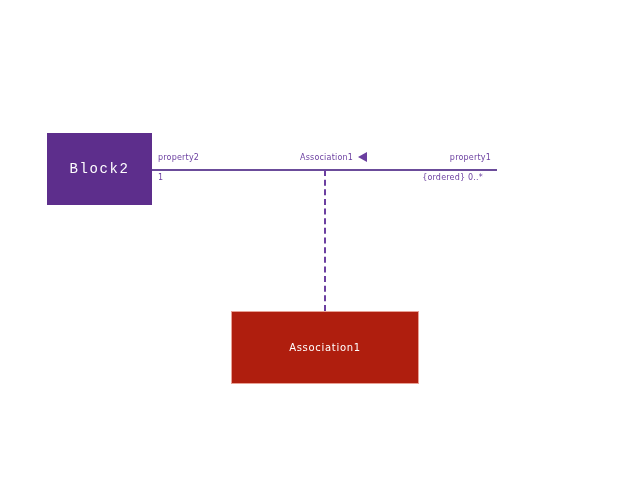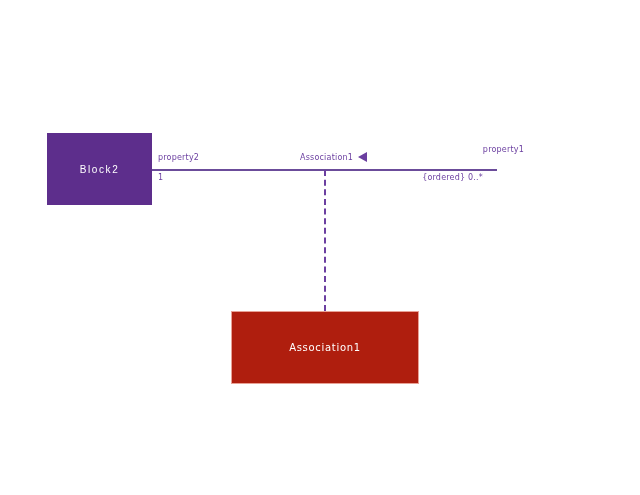--- a/index.html
+++ b/index.html
@@ -19,23 +19,23 @@
   
   .block {
     position: absolute;
     background: #5D2E8C;
     display: flex;
     align-items: center;
     justify-content: center;
   }
   .block-label {
     color: #ffffff;
-    font-size: 10px;
+    font-size: 14px;
     letter-spacing: 1.6px;
-    font-family: Liberation Sans, sans-serif;
+    font-family: Liberation Mono, monospace;
     white-space: nowrap;
   }
   #block2 { left: 47px;  top: 133px; width: 105px; height: 72px; }
   #block1 { left: 497px; top: 133px; width: 106px; height: 72px; }
 
   
   #assoc-class {
     position: absolute;
     left: 231px;
     top: 311px;
@@ -102,21 +102,21 @@
   
   .end-label {
     position: absolute;
     color: #6B3FA0;
     font-size: 8px;
     letter-spacing: 0.2px;
     white-space: nowrap;
   }
   #prop2-name { left: 158px; top: 153px; }
   #prop2-mult { left: 158px; top: 173px; }
-  #prop1-name { left: 491px; top: 145px; transform: translateX(-100%); margin-left: 33px; }
+  #prop1-name { left: 491px; top: 153px; transform: translateX(-100%); }
   #prop1-mult { left: 483px; top: 173px; transform: translateX(-100%); }
 </style>
 </head>
 <body>
 
 <div id="canvas">
 
   <div id="assoc-line"></div>
 
   <div id="dashed-connector"></div>

